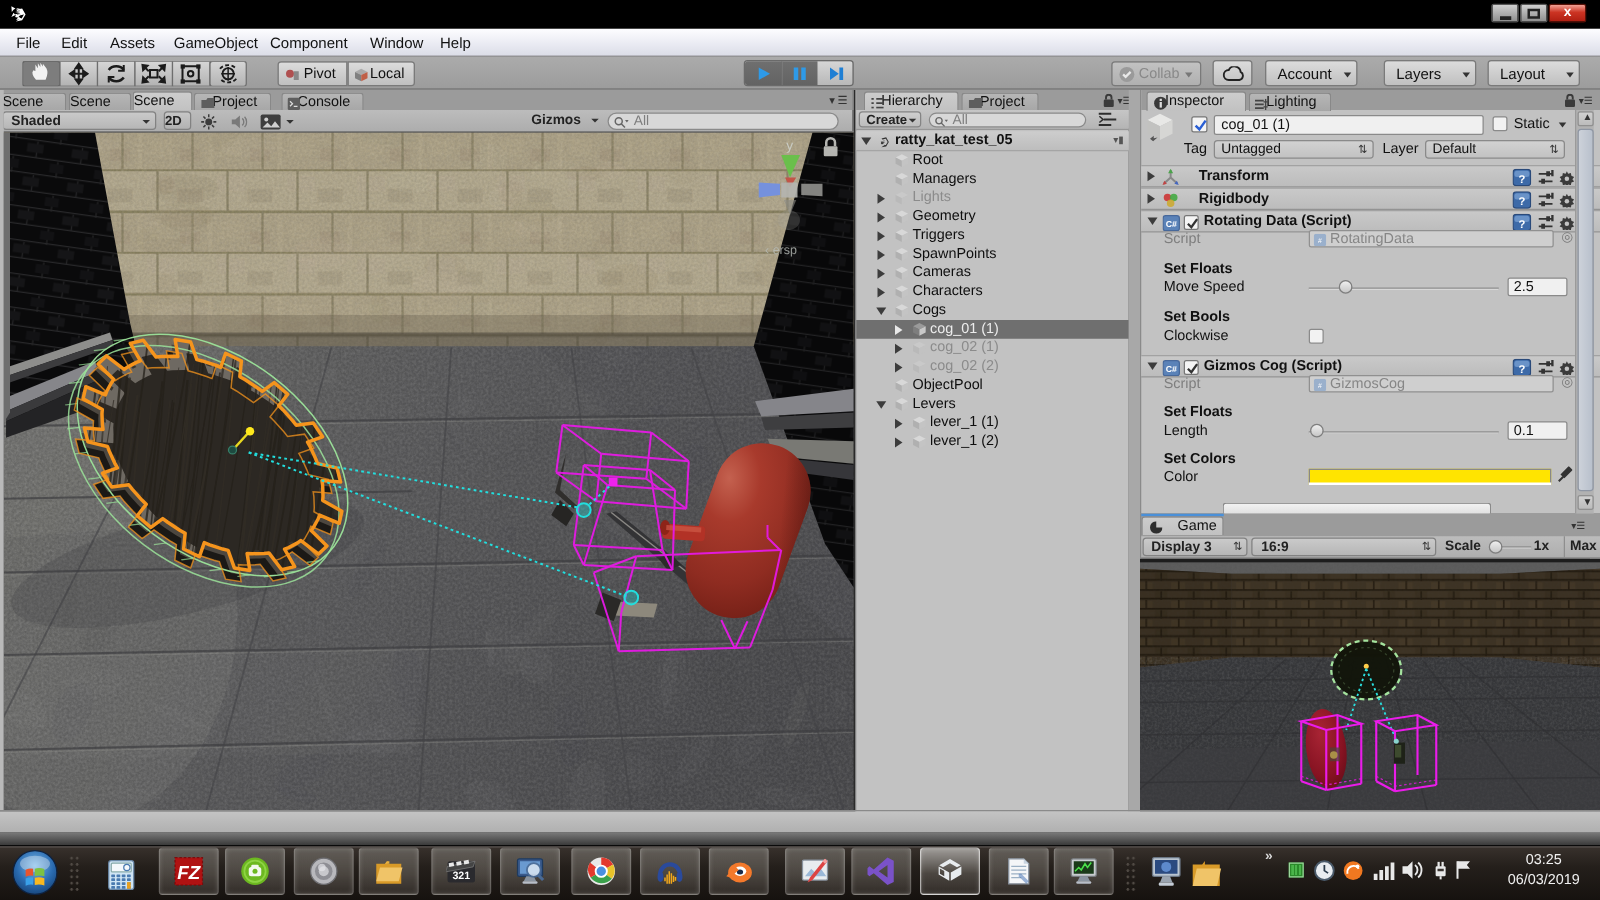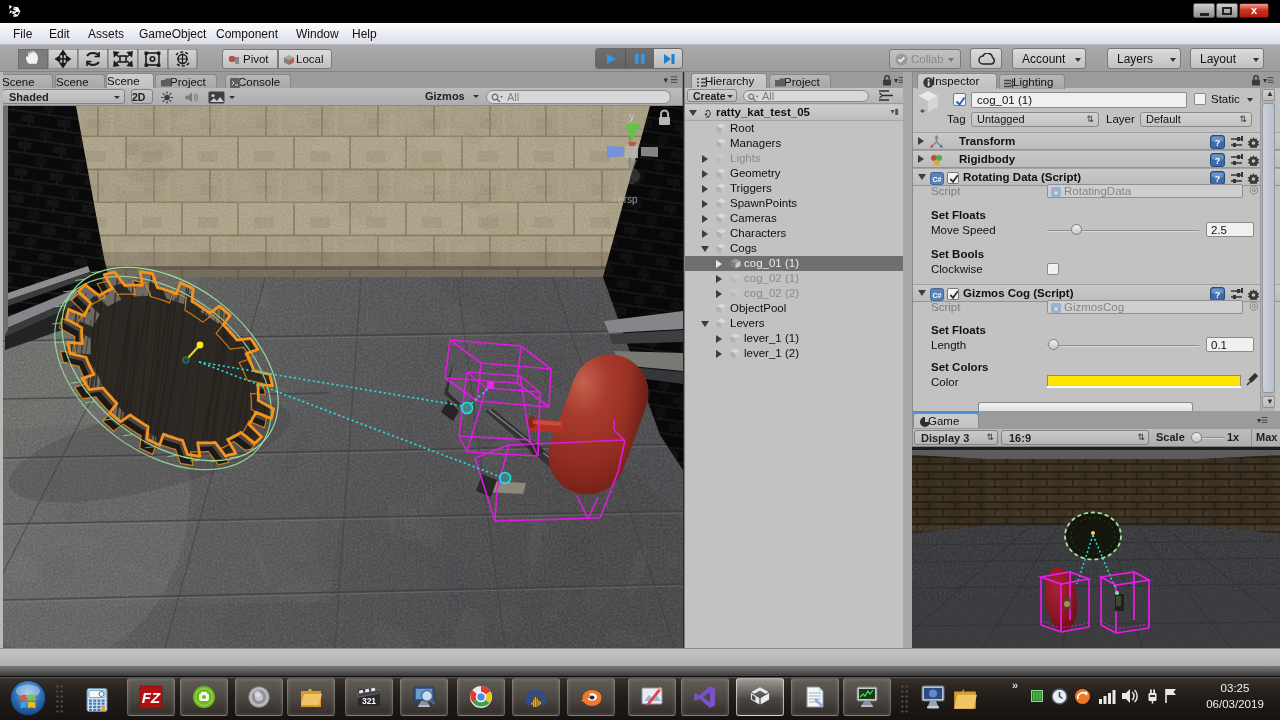--- a/index.html
+++ b/index.html
@@ -1000,21 +1000,21 @@
 <div class="abs" style="left:1px;top:15px;width:13px;height:290px;background:linear-gradient(90deg,#cdd2da,#b8c0cc);border:1px solid #8e96a4;border-radius:3px"></div>
 <div class="abs" style="left:1px;top:308px;width:13px;height:12px;background:linear-gradient(#d0d0d0,#bcbcbc);border:1px solid #909090;border-radius:2px">
         <span style="position:absolute;left:3px;top:0px;font-size:8px;color:#333">▼</span>
       </div>
 </div>
 </div>
 <div class="abs" style="left:912px;top:411px;width:368px;height:36px;background:#9b9b9b;border-left:1px solid #8a8a8a">
 <div class="abs" style="left:0;top:0;width:66px;height:2px;background:#4a90d9"></div>
 <div class="tab on" style="left:0px;top:2px;width:66px;height:15px"><svg class="abs" style="left:6px;top:3px" width="10" height="10" viewBox="0 0 10 10">
         <path d="M5,0 a5,5 0 1,0 5,5 L5,5 Z" fill="#2e2e2e"></path>
-      </svg><span style="margin-left:14px">Game</span></div>
+      </svg><span style="margin-left:28px">Game</span></div>
 <span class="abs" style="left:344px;top:5px;font-size:8px;color:#333">▾☰</span>
 <div class="abs" style="left:0;top:18px;width:368px;height:18px;background:linear-gradient(#bcbcbc,#aeaeae);border-bottom:1px solid #7e7e7e">
 <div class="abs" style="left:1px;top:1px;width:84px;height:15px;background:linear-gradient(#cacaca,#b6b6b6);border:1px solid #828282;border-radius:3px">
         <span class="abs" style="left:6px;top:1px;font-size:11px;font-weight:bold;color:#222">Display 3</span>
         <span class="abs" style="right:3px;top:1px;font-size:9px;color:#333">⇅</span>
       </div>
 <div class="abs" style="left:88px;top:1px;width:148px;height:15px;background:linear-gradient(#cacaca,#b6b6b6);border:1px solid #828282;border-radius:3px">
         <span class="abs" style="left:7px;top:1px;font-size:11px;font-weight:bold;color:#222">16:9</span>
         <span class="abs" style="right:3px;top:1px;font-size:9px;color:#333">⇅</span>
       </div>

